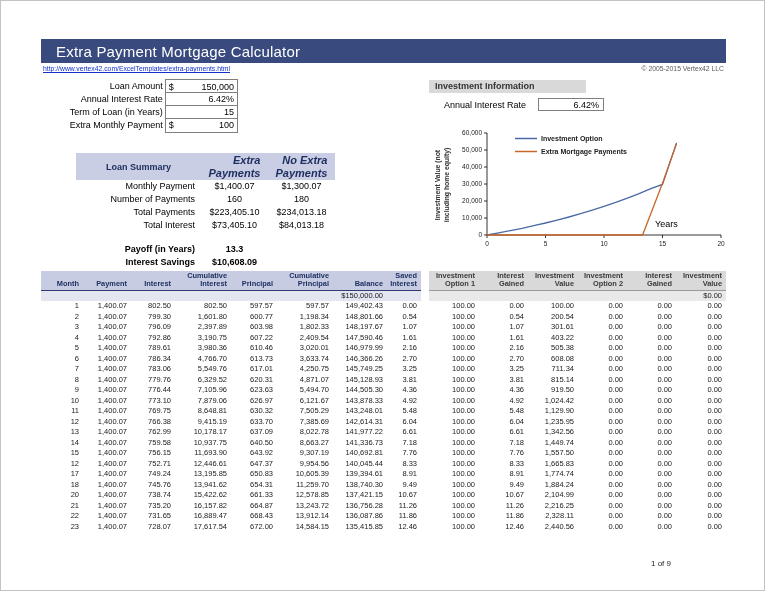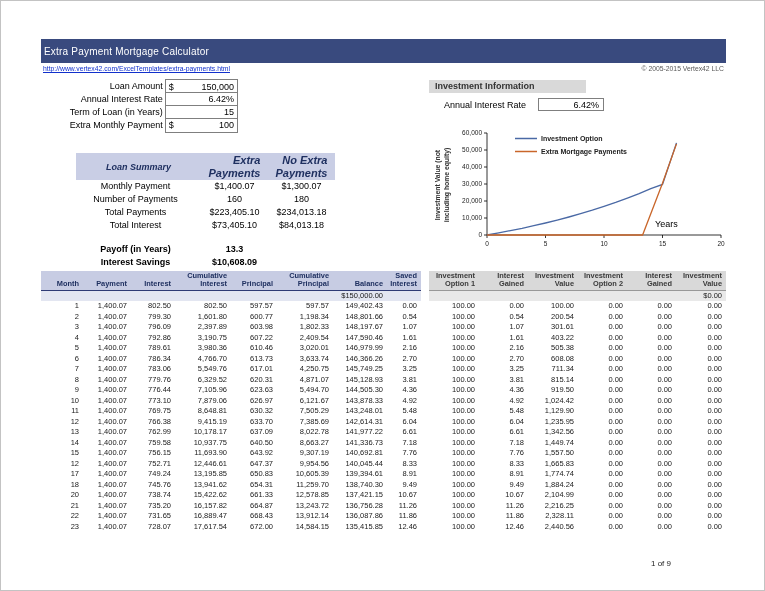--- a/index.html
+++ b/index.html
@@ -1,44 +1,44 @@
 <!DOCTYPE html>
 <html><head>
 <meta charset="utf-8">
 <style>
   html,body{margin:0;padding:0;}
   body{width:765px;height:591px;background:#fff;font-family:"Liberation Sans",sans-serif;position:relative;overflow:hidden;}
   .page{position:absolute;inset:0;border:1px solid #c3c3c3;background:#fff;}
   
   .titlebar{position:absolute;left:40px;top:38px;width:685px;height:24px;background:#394A7E;color:#fff;display:flex;align-items:center;justify-content:space-between;}
-  .title{font-size:10px;padding-left:3px;letter-spacing:.2px;}
+  .title{font-size:15px;padding-left:15px;letter-spacing:.2px;}
   .logo{display:flex;align-items:center;gap:4px;padding-right:8px;margin-top:37px;}
   .logo-text{font-size:12.5px;font-weight:bold;letter-spacing:.5px;color:#fff;}
   .copyright{position:absolute;right:40px;top:64px;font-size:6.8px;color:#595959;}
   .url{position:absolute;left:42px;top:64px;font-size:6.8px;color:#1130cc;text-decoration:underline;}
   
   .loan-info{position:absolute;left:40px;top:79px;width:197px;font-size:9px;color:#000;}
   .li-header{margin-left:35px;width:162px;height:13px;background:#C9CEE5;color:#1F3060;font-weight:bold;text-align:center;line-height:13px;}
   .li-row{display:flex;height:13px;align-items:center;}
   .li-label{width:123px;text-align:right;line-height:13px;}
   .li-box{margin-left:2px;width:72px;height:13px;border:1px solid #7F7F7F;background:#fff;display:flex;align-items:center;margin-top:-1px;}
   .li-row:first-of-type .li-box{margin-top:0;}
   .li-prefix{padding-left:3px;width:12px;}
   .li-value{flex:1;text-align:right;padding-right:3px;}
   
   .inv-header{position:absolute;left:428px;top:79px;width:157px;height:13px;background:#D9D9D9;color:#333;font-size:9px;font-weight:bold;line-height:13px;padding-left:6px;box-sizing:border-box;}
   .inv-label{position:absolute;left:443px;top:98px;font-size:9px;line-height:13px;}
   .inv-box{position:absolute;left:537px;top:97px;width:66px;height:13px;border:1px solid #7F7F7F;font-size:9px;text-align:right;line-height:13px;padding-right:4px;box-sizing:border-box;background:#fff;}
   
   .summary{position:absolute;left:75px;top:152px;width:259px;font-size:9px;}
   .ls-header{display:flex;height:27px;background:#C9CEE5;color:#1F3060;font-weight:bold;}
-  .ls-header .lab{width:125px;display:flex;align-items:center;justify-content:center;font-style:italic;}
+  .ls-header .lab{width:125px;display:flex;align-items:center;justify-content:center;}
   .ls-header .col{width:67px;display:flex;align-items:center;justify-content:center;text-align:right;font-size:11px;line-height:1.15;white-space:pre-line;font-style:italic;}
   .ls-row{display:flex;height:13px;line-height:13px;}
-  .ls-row .lab{width:125px;text-align:center;padding-right:6px;box-sizing:border-box;}
+  .ls-row .lab{width:125px;text-align:right;padding-right:6px;box-sizing:border-box;}
   .ls-row .col{width:67px;text-align:center;}
   .ls-spacer{height:11px;}
   .bold{font-weight:bold;}
   
   .chart{position:absolute;left:430px;top:124px;width:297px;height:138px;background:#fff;}
   .tick{font-size:6.5px;fill:#222;font-family:"Liberation Sans",sans-serif;}
   .leg{font-size:7px;font-weight:bold;fill:#222;font-family:"Liberation Sans",sans-serif;}
   .ylab{font-size:6.8px;font-weight:bold;fill:#333;font-family:"Liberation Sans",sans-serif;}
   .xlab{font-size:9px;fill:#000;font-family:"Liberation Sans",sans-serif;}
   

